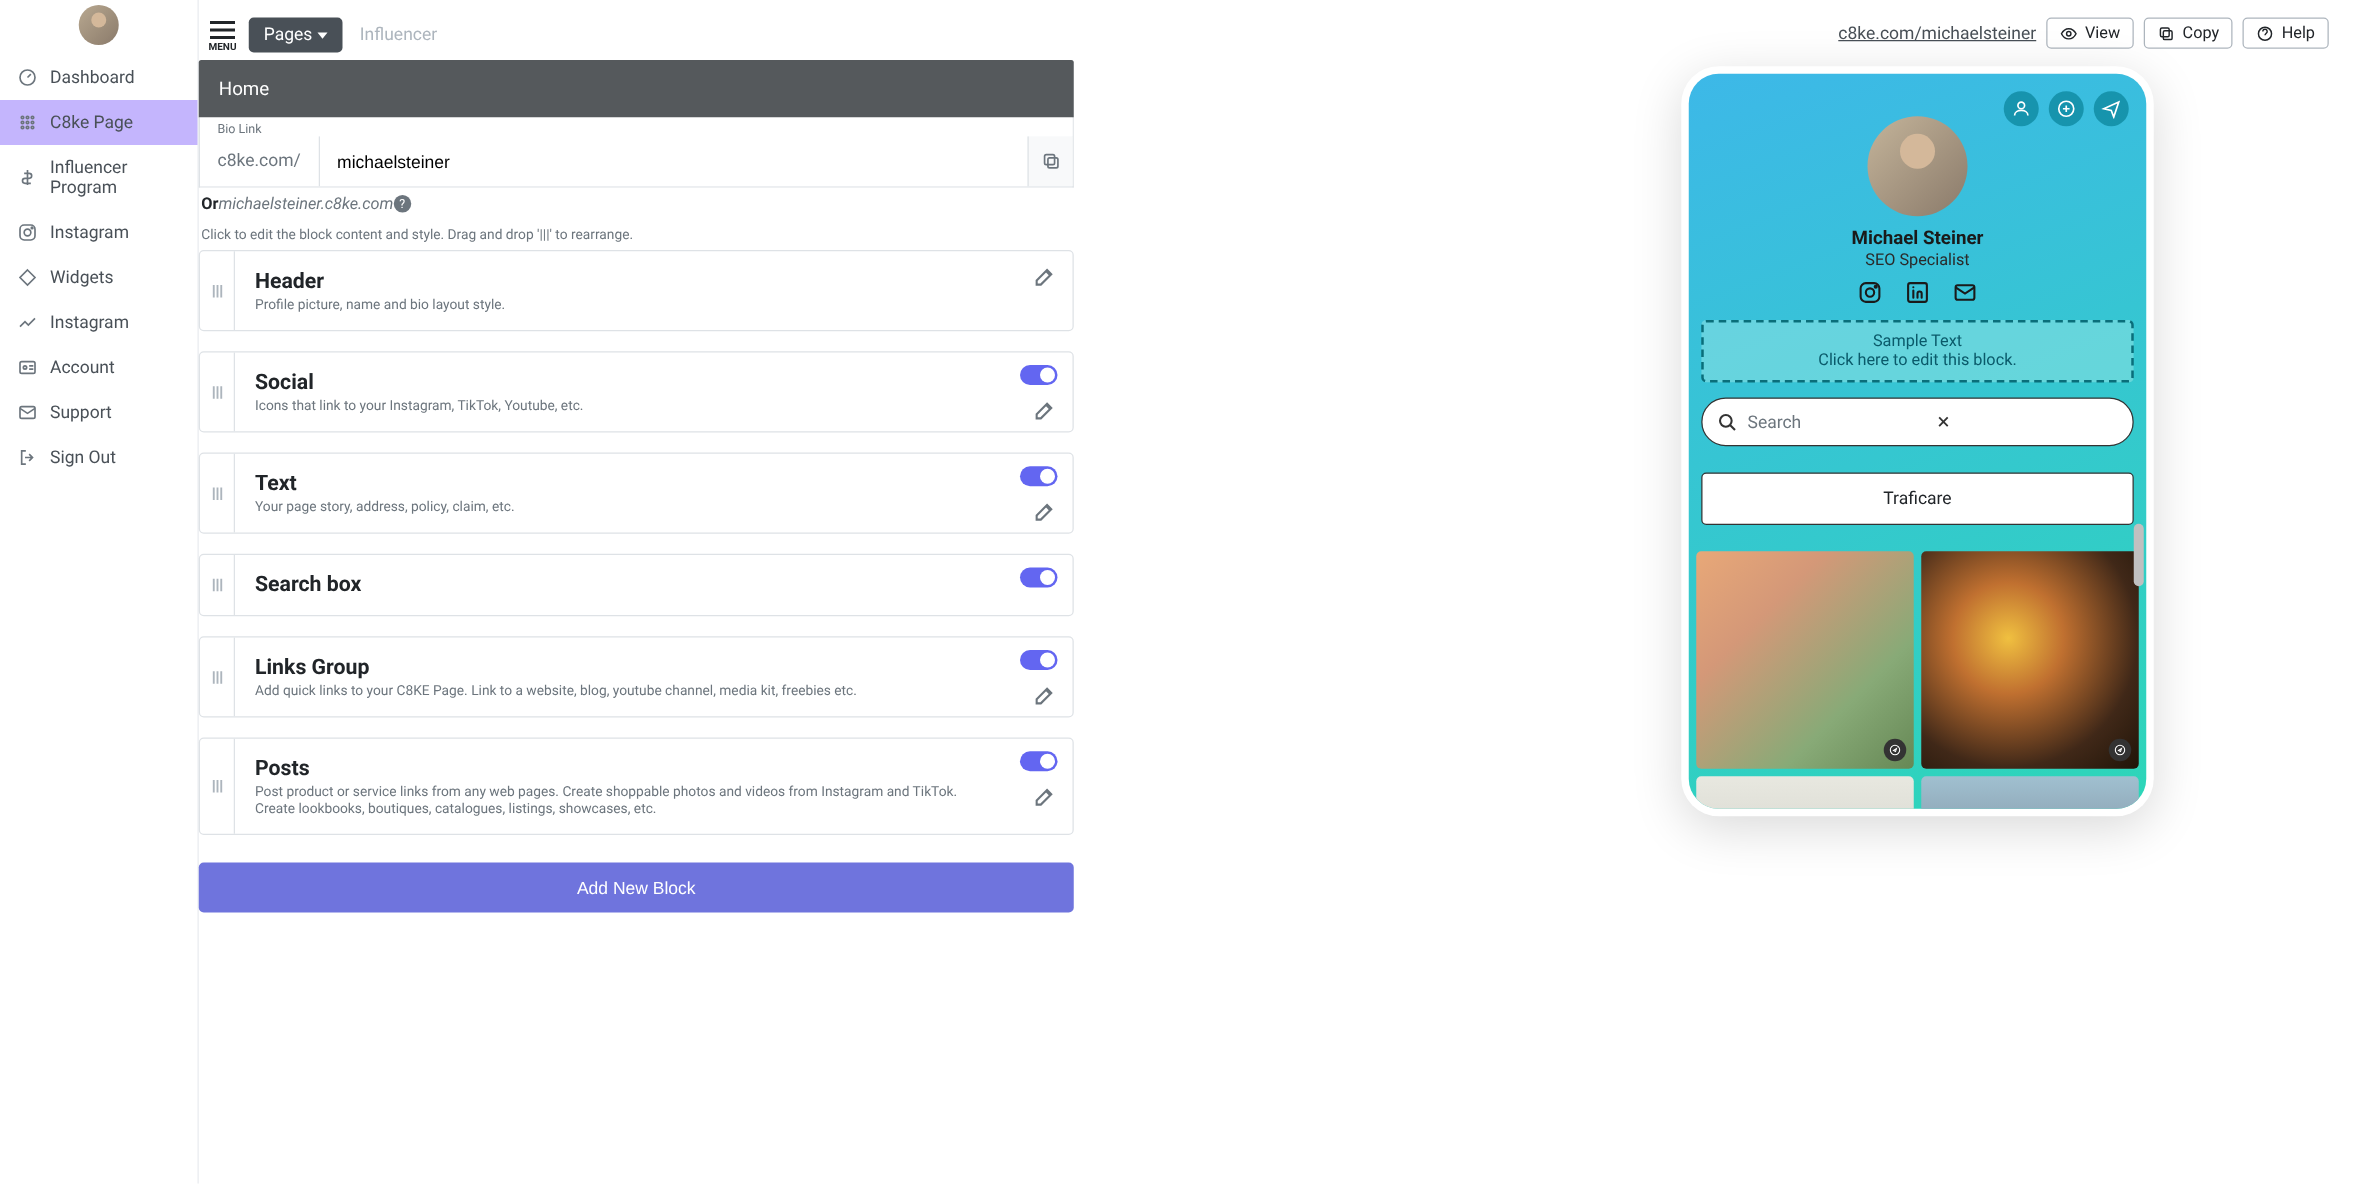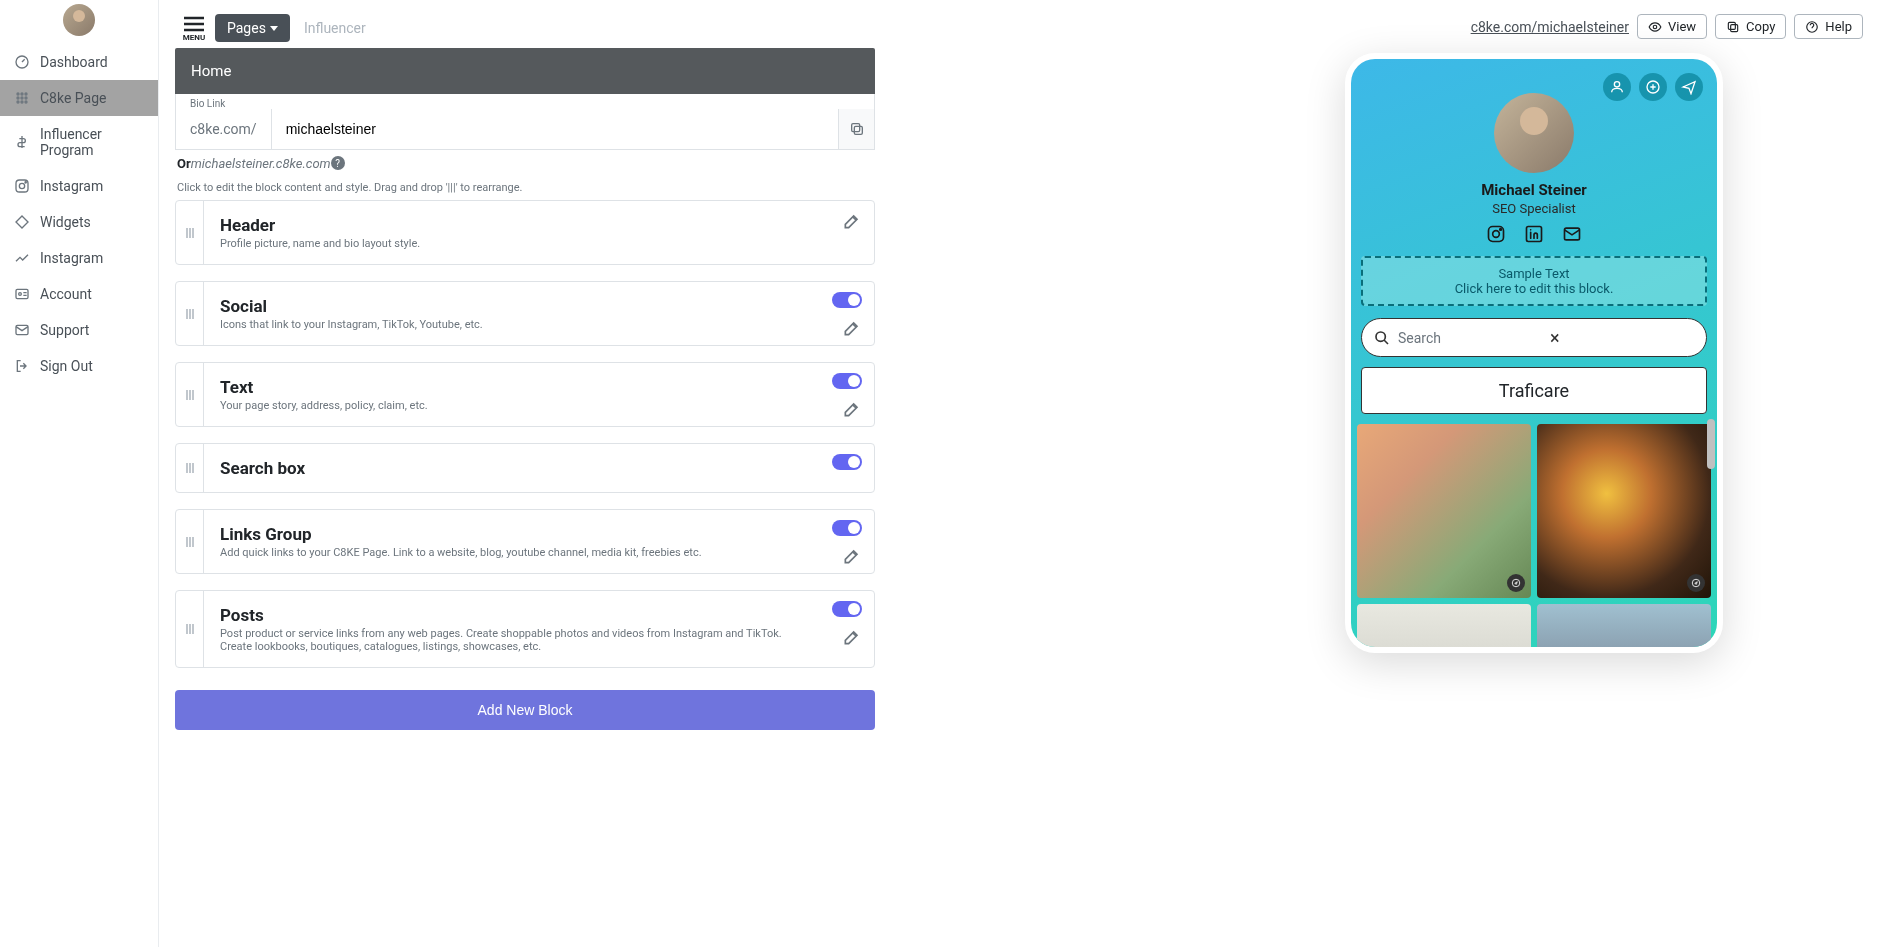--- a/index.html
+++ b/index.html
@@ -6,27 +6,27 @@
 body { font-family: -apple-system, BlinkMacSystemFont, "Segoe UI", Roboto, sans-serif; background: #fff; color: #212529; height: 947px; width: 1883px; overflow: hidden; }
 
 .layout { display: flex; height: 100%; }
 
 
 .sidebar { width: 159px; background: #fff; border-right: 1px solid #e9ecef; padding-top: 4px; }
 .avatar-wrap { display: flex; justify-content: center; padding: 0 0 8px; }
 .avatar { width: 32px; height: 32px; border-radius: 50%; background: linear-gradient(135deg,#b8a890,#8a7a6a); position: relative; overflow:hidden; }
 .avatar::after{content:"";position:absolute;top:6px;left:10px;width:12px;height:12px;border-radius:50%;background:#d4b89a;}
 .nav-item { display:flex; align-items:center; gap:10px; padding:10px 14px; font-size:14px; color:#495057; cursor:pointer; }
-.nav-item.active { background:#a3a3a3; }
+.nav-item.active { background:#c4b5fd; }
 .nav-icon { width:16px; height:16px; display:inline-flex; align-items:center; justify-content:center; }
 .nav-icon svg { width:16px; height:16px; stroke:#6c757d; fill:none; stroke-width:2; }
 
 
 .main { flex:1; display:flex; padding:0; }
-.editor { width: 700px; margin-left:16px; }
+.editor { width: 700px; }
 
 .topbar { display:flex; align-items:center; gap:2px; padding-top:14px; }
 .menu-btn { display:flex; flex-direction:column; align-items:center; font-size:8px; font-weight:700; cursor:pointer; padding:0 6px; }
 .menu-btn svg{width:26px;height:18px;stroke:#212529;stroke-width:2.5;}
 .tab-btn { padding:6px 12px; border-radius:4px; font-size:14px; cursor:pointer; display:flex; align-items:center; gap:4px;}
 .tab-btn.active { background:#495057; color:#fff; }
 .tab-btn .caret{width:0;height:0;border-left:4px solid transparent;border-right:4px solid transparent;border-top:5px solid currentColor;}
 .tab-btn.inactive { color:#adb5bd; }
 
 .page-bar { background:#55595c; color:#fff; padding:14px 16px; font-size:15px; margin-top:6px; border-radius:2px 2px 0 0;}
@@ -75,21 +75,21 @@
 .ph-avatar::after{content:"";position:absolute;top:14px;left:26px;width:28px;height:28px;border-radius:50%;background:#d4b89a;}
 .ph-name{text-align:center;font-weight:700;font-size:15px;color:#1a1a1a;}
 .ph-sub{text-align:center;font-size:13px;color:#2a2a2a;margin-top:2px;}
 .ph-socials{display:flex;justify-content:center;gap:18px;margin-top:8px;}
 .ph-socials svg{width:20px;height:20px;stroke:#1a1a1a;fill:none;stroke-width:2;}
 .ph-sample{margin:12px 10px;border:2px dashed #0a6e7a;background:rgba(150,230,230,0.5);border-radius:4px;padding:8px;text-align:center;font-size:13px;color:#0a5a6a;}
 .ph-search{margin:6px 10px;background:#fff;border-radius:20px;padding:8px 12px;display:flex;align-items:center;gap:8px;border:1px solid #333;}
 .ph-search svg{width:16px;height:16px;stroke:#333;stroke-width:2.5;fill:none;}
 .ph-search span{flex:1;color:#6c757d;font-size:14px;}
 .ph-search .x{font-size:18px;color:#333;cursor:pointer;}
-.ph-link{margin:10px 10px;background:#fff;border:1px solid #333;border-radius:4px;padding:12px;text-align:center;font-size:18px;}
+.ph-link{margin:21px 10px;background:#fff;border:1px solid #333;border-radius:4px;padding:12px;text-align:center;font-size:14px;}
 .ph-grid{display:grid;grid-template-columns:1fr 1fr;gap:6px;padding:0 6px;}
 .ph-img{aspect-ratio:1;border-radius:4px;position:relative;overflow:hidden;}
 .ph-img .badge{position:absolute;bottom:6px;right:6px;width:18px;height:18px;border-radius:50%;background:#333;display:flex;align-items:center;justify-content:center;}
 .ph-img .badge svg{width:10px;height:10px;stroke:#fff;fill:none;stroke-width:2;}
 .img1{background:linear-gradient(135deg,#e8a878 0%,#d49878 30%,#88aa77 70%,#668855 100%);}
 .img2{background:radial-gradient(circle at 40% 40%,#f0c040 0%,#c07030 30%,#402818 70%,#201408 100%);}
 .img3{background:linear-gradient(180deg,#e8e8e0 0%,#d0d0c8 50%,#888078 100%);}
 .img4{background:linear-gradient(180deg,#a0c0d0 0%,#8090a0 40%,#405060 100%);}
 .ph-scroll{position:absolute;right:2px;top:360px;width:8px;height:50px;background:#c0c0c0;border-radius:4px;}
 </style>

